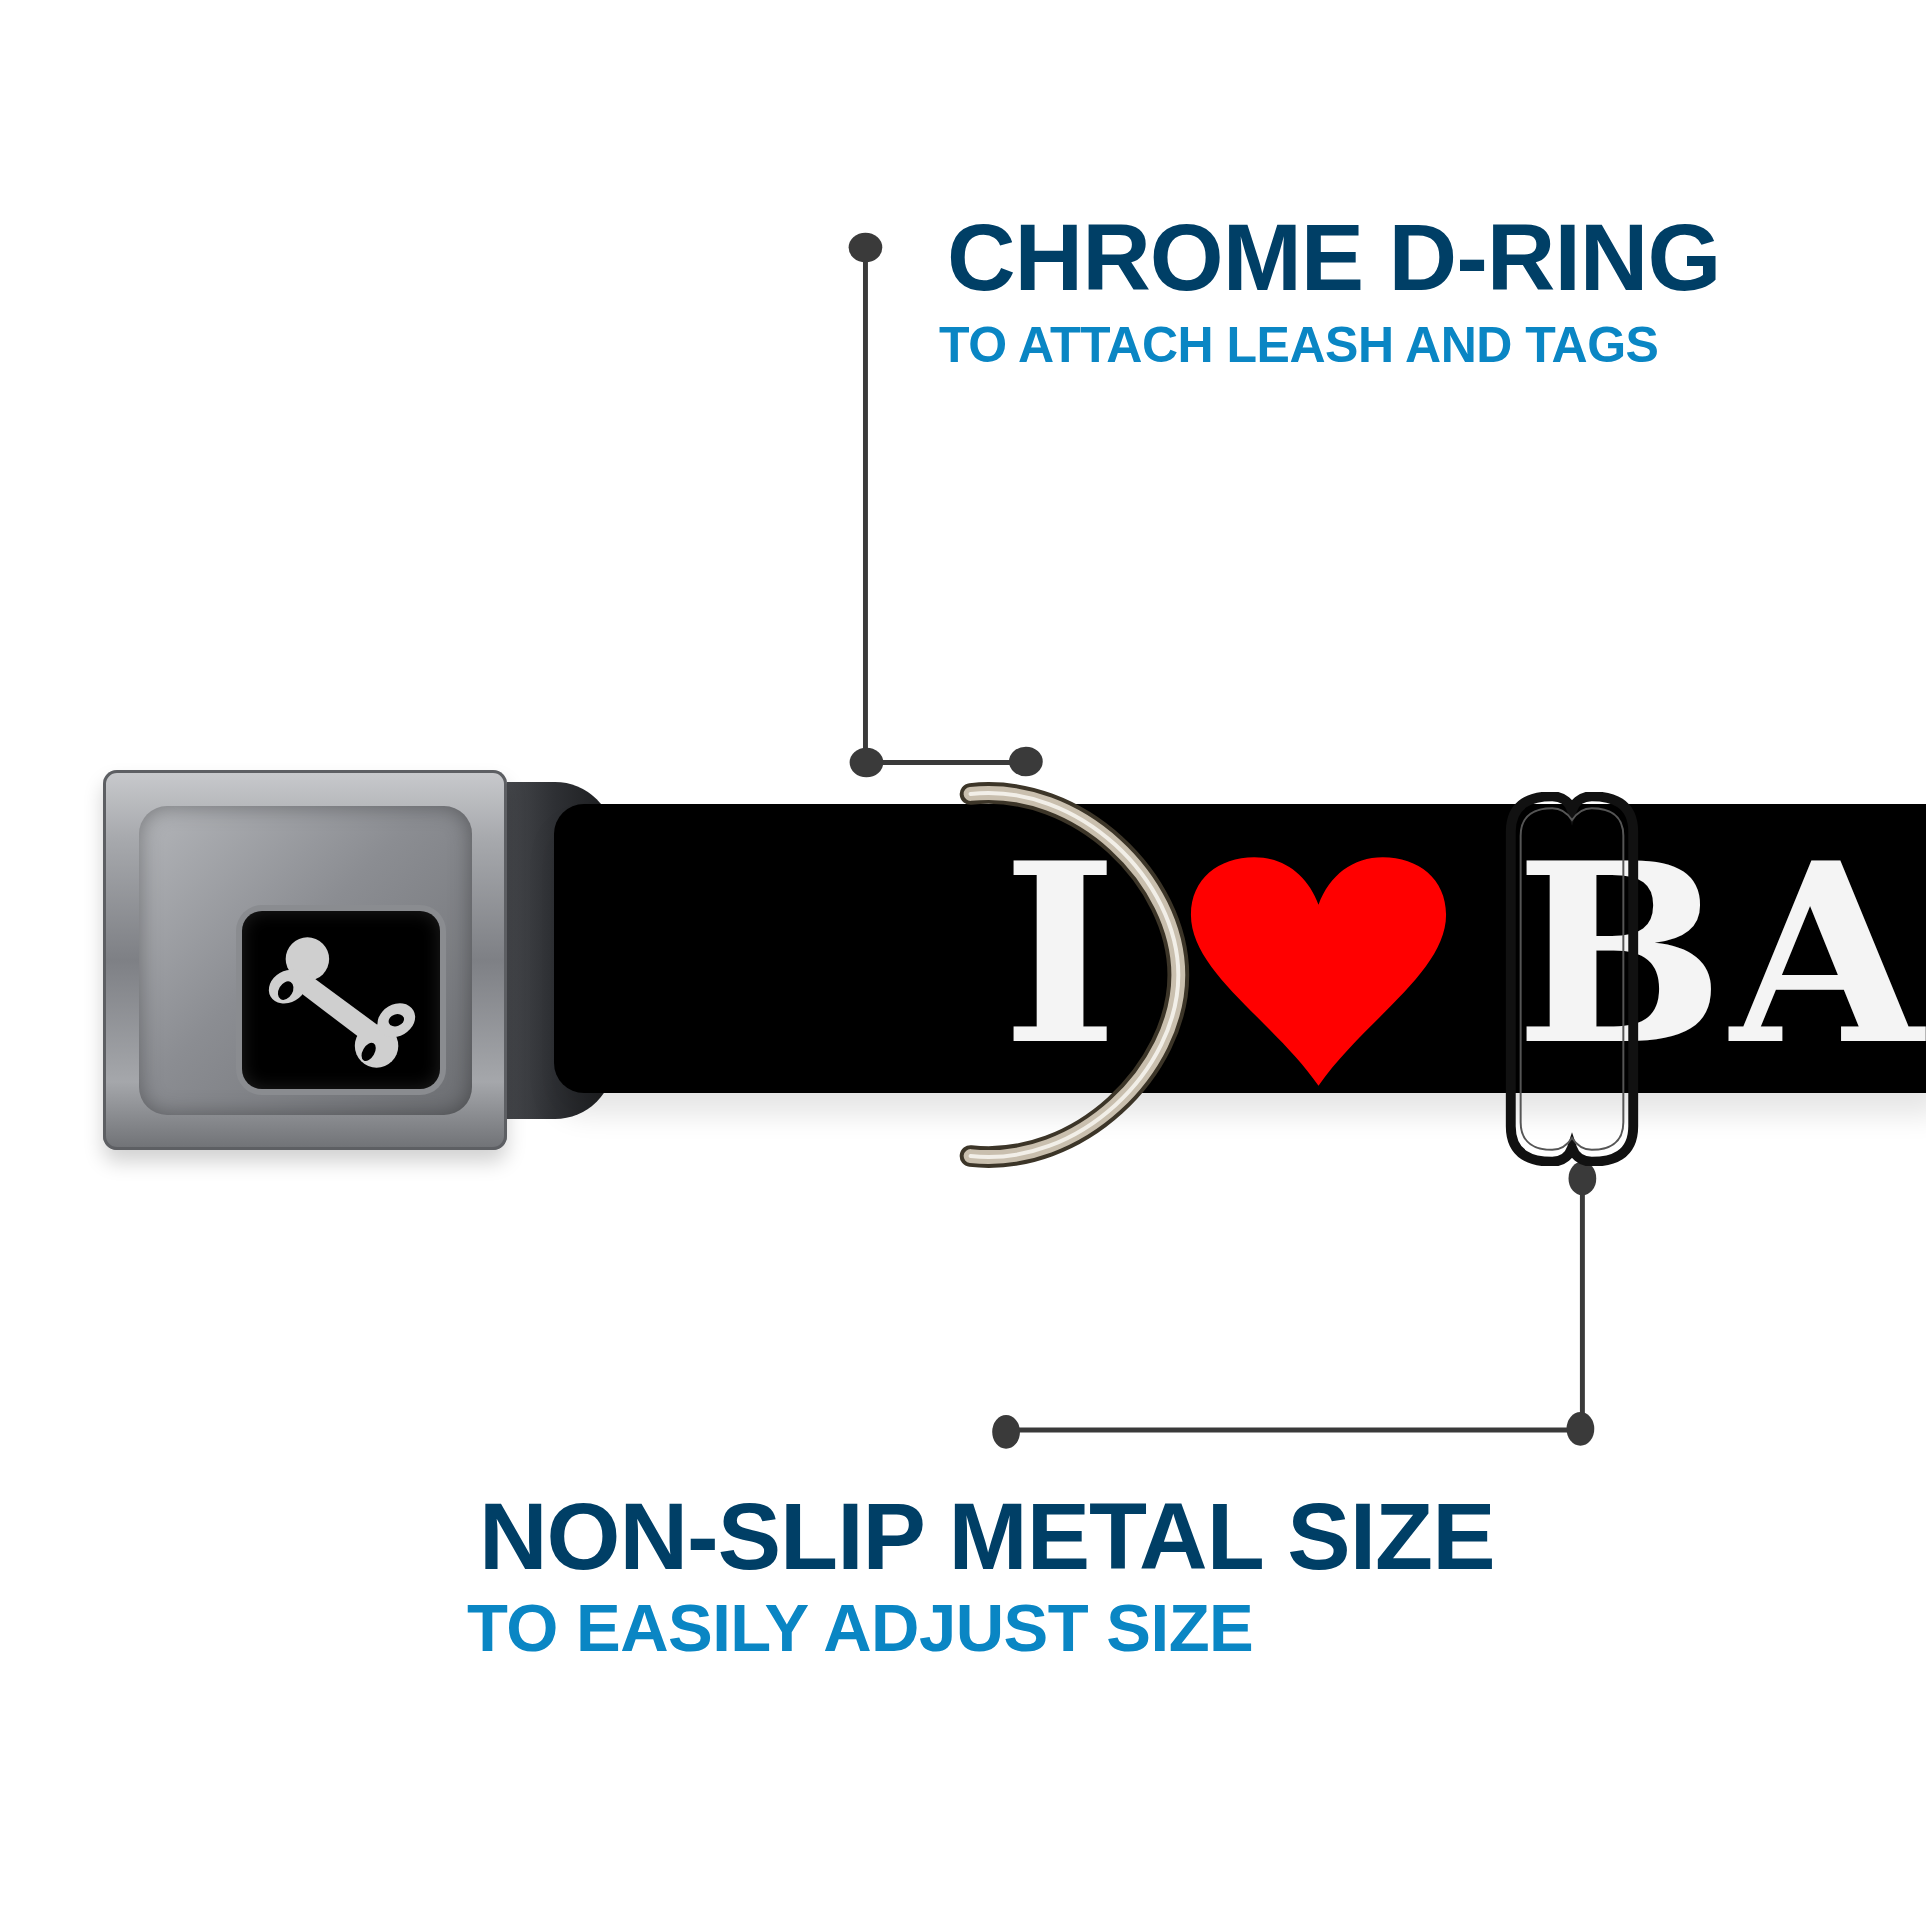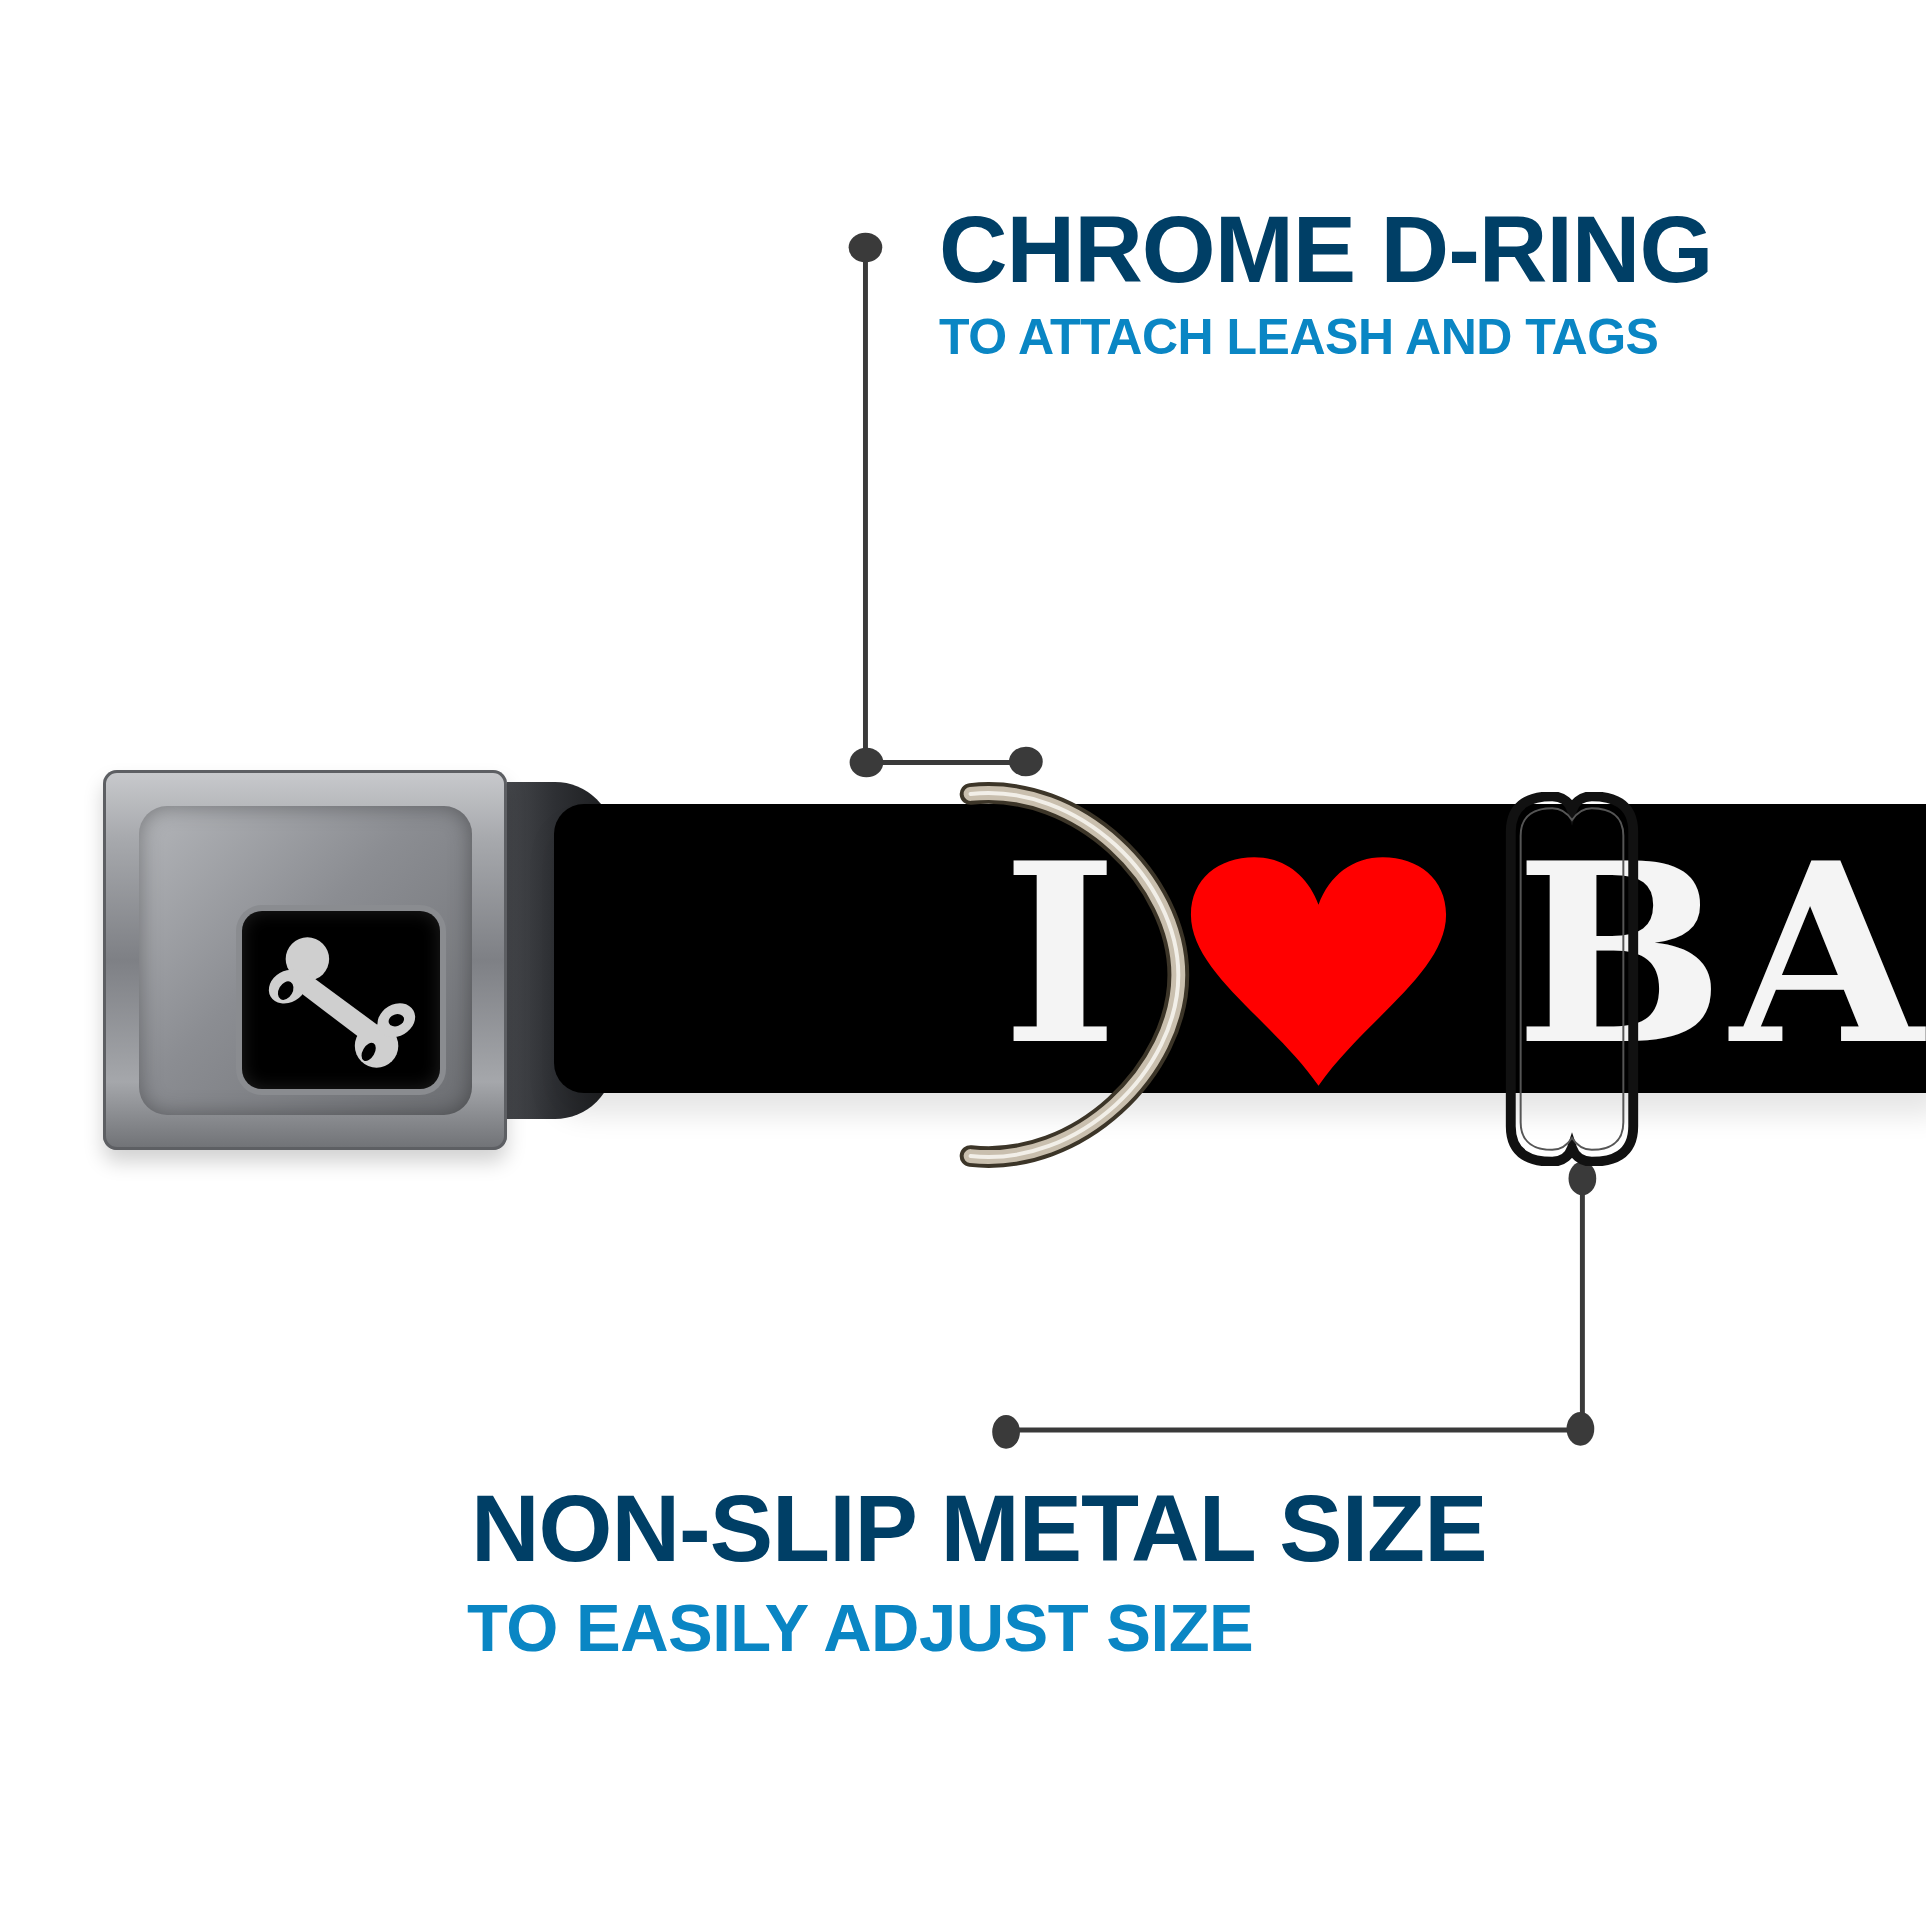--- a/index.html
+++ b/index.html
@@ -1,27 +1,27 @@
 <!DOCTYPE html>
 <html><head>
   <meta charset="utf-8">
   <style>
     html, body { margin: 0; padding: 0; background: #ffffff; }
     body { width: 1927px; height: 1927px; position: relative; overflow: hidden; font-family: "Liberation Sans", "DejaVu Sans", sans-serif; }
 
     .callout-title {
-      position: absolute; margin: 4px; font-weight: 700; letter-spacing: -1px;
+      position: absolute; margin: 12px; font-weight: 700; letter-spacing: -1px;
       line-height: 1; white-space: nowrap;
     }
     .callout-sub {
       position: absolute; margin: 0; font-weight: 700; letter-spacing: -0.5px;
       line-height: 1; white-space: nowrap;
     }
     #dring-title { left: 935px; top: 198px; font-size: 95px; }
-    #dring-sub   { left: 939px; top: 312px; font-size: 50px; }
+    #dring-sub   { left: 939px; top: 320px; font-size: 50px; }
     #loop-title  { left: 467px; top: 1477px; font-size: 95px; }
     #loop-sub    { left: 467px; top: 1594px; font-size: 67px; }
 
     .leader { position: absolute; left: 0; top: 0; }
 
     
     .collar { position: absolute; left: 0; top: 0; width: 1927px; height: 1927px; }
     .strap {
       position: absolute; left: 554px; top: 804px; width: 1386px; height: 289px;
       background: #000; border-radius: 30px 0 0 30px;

